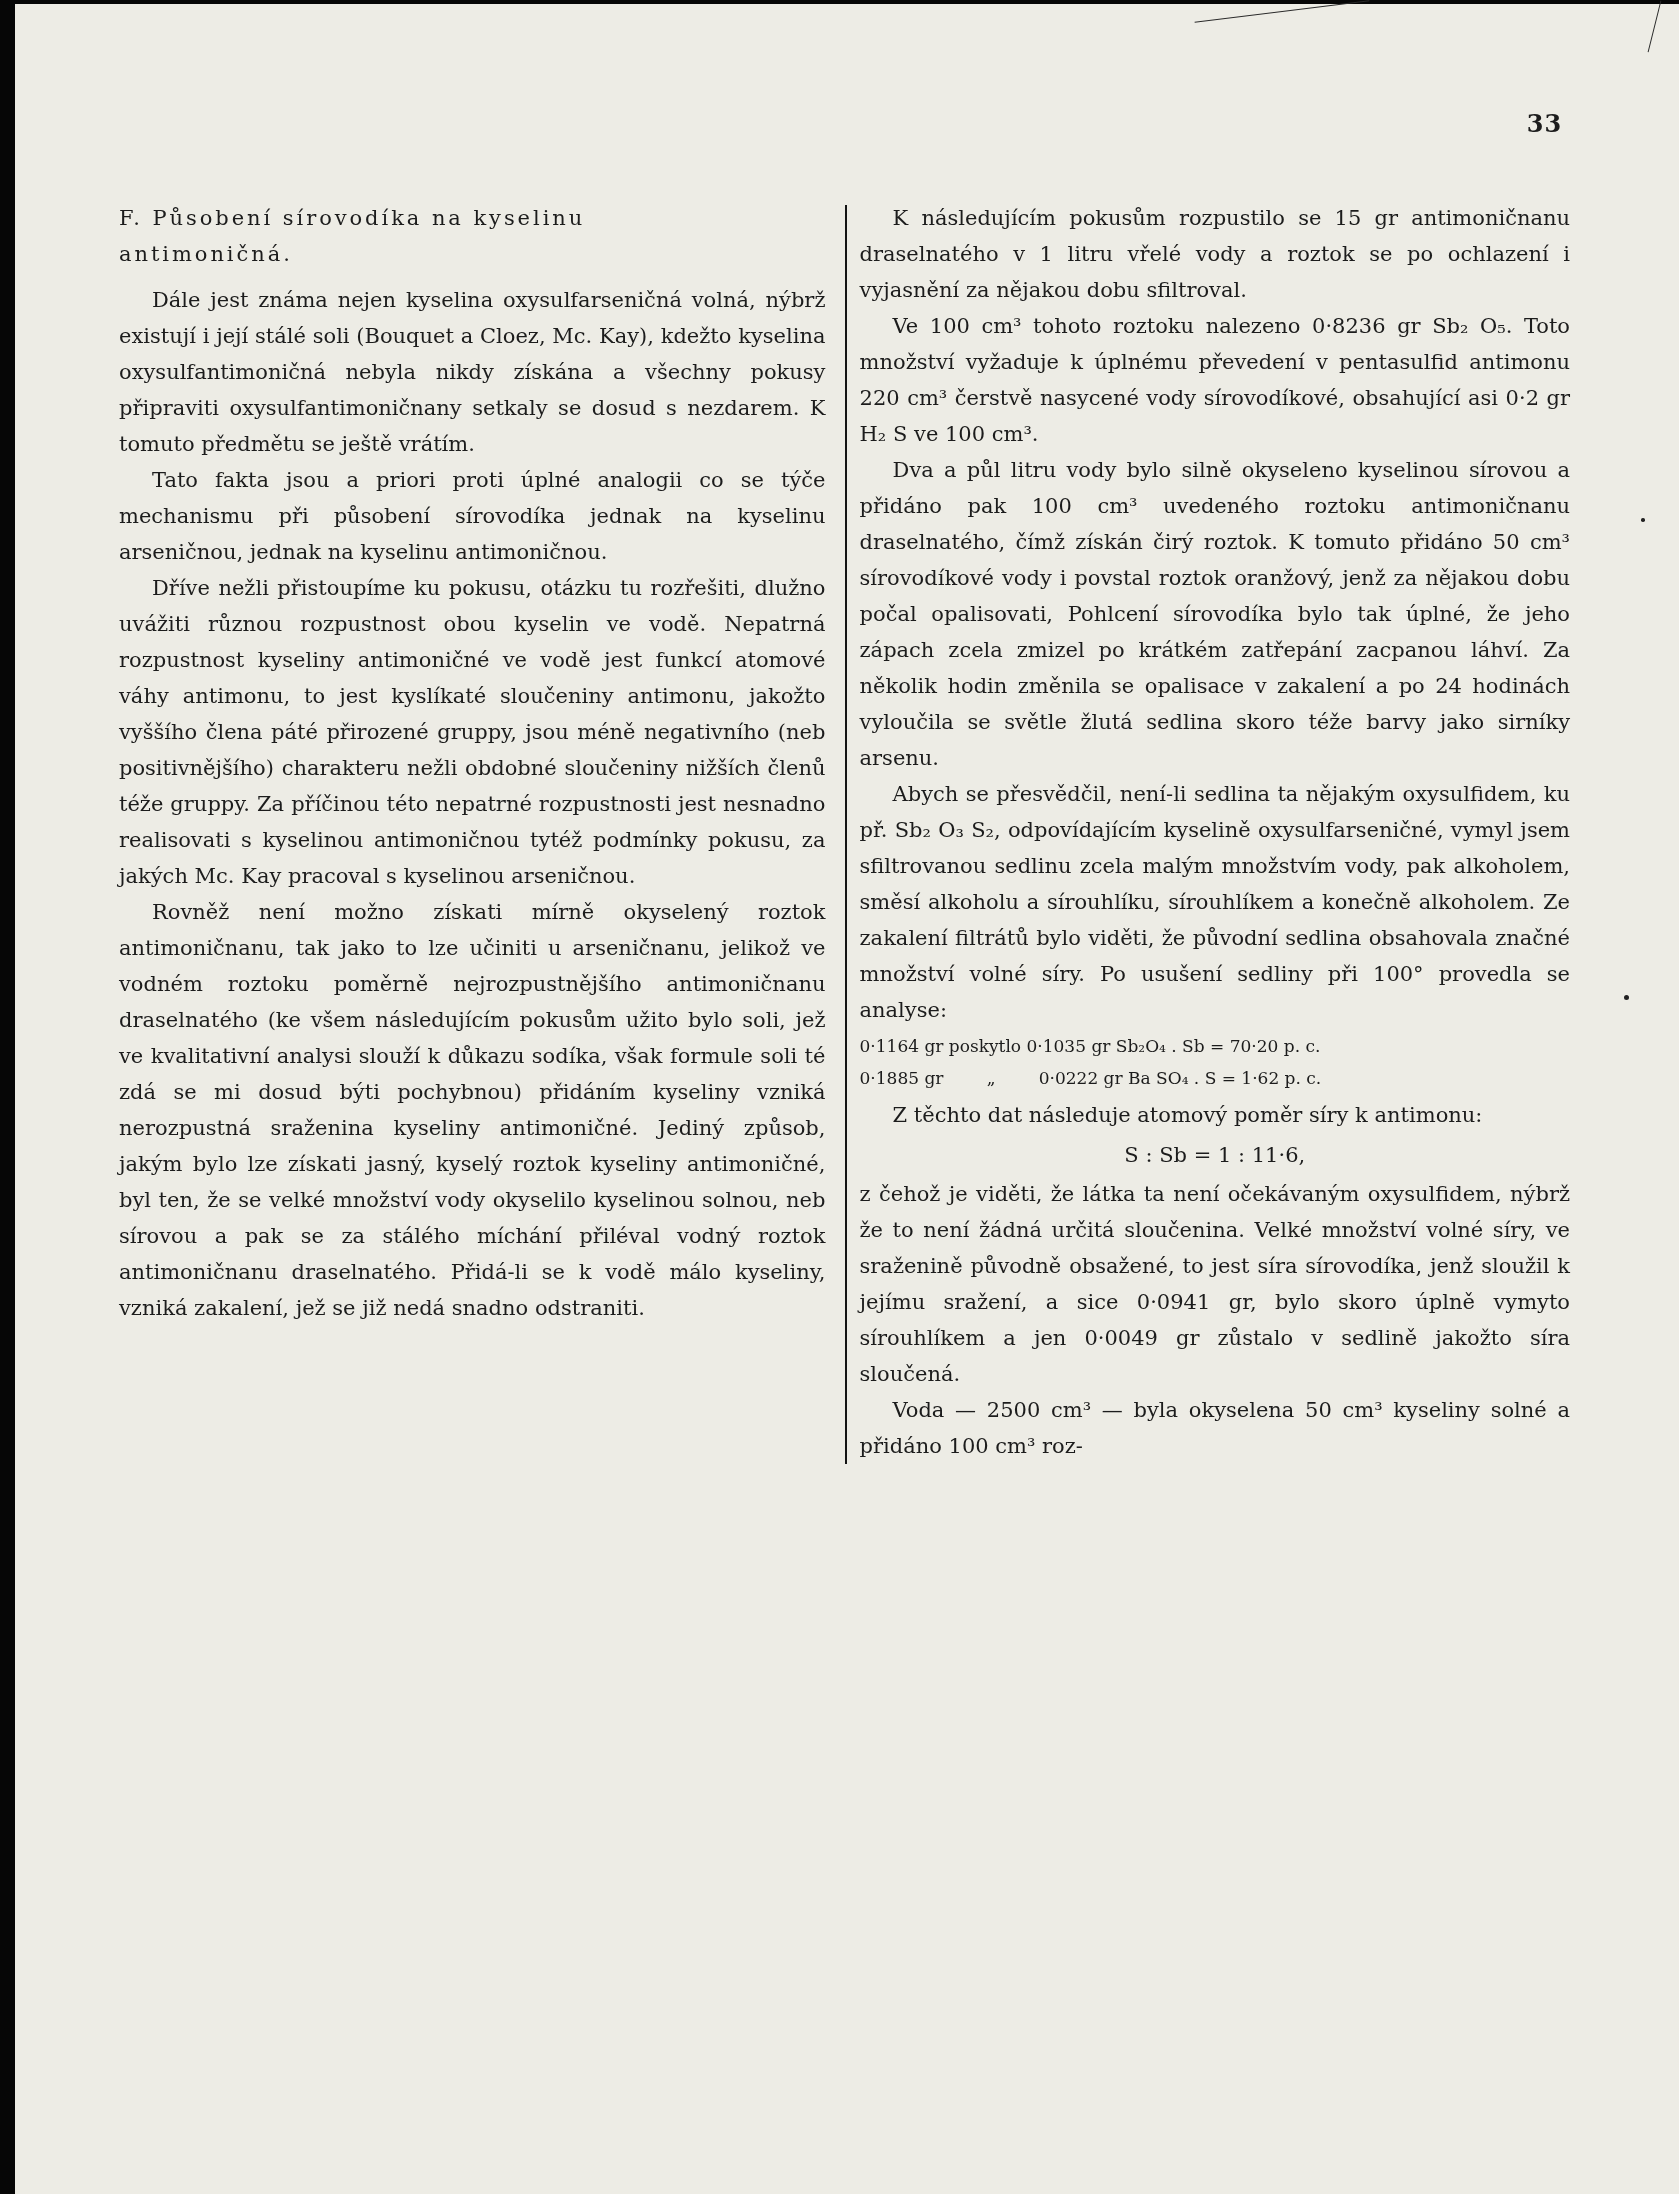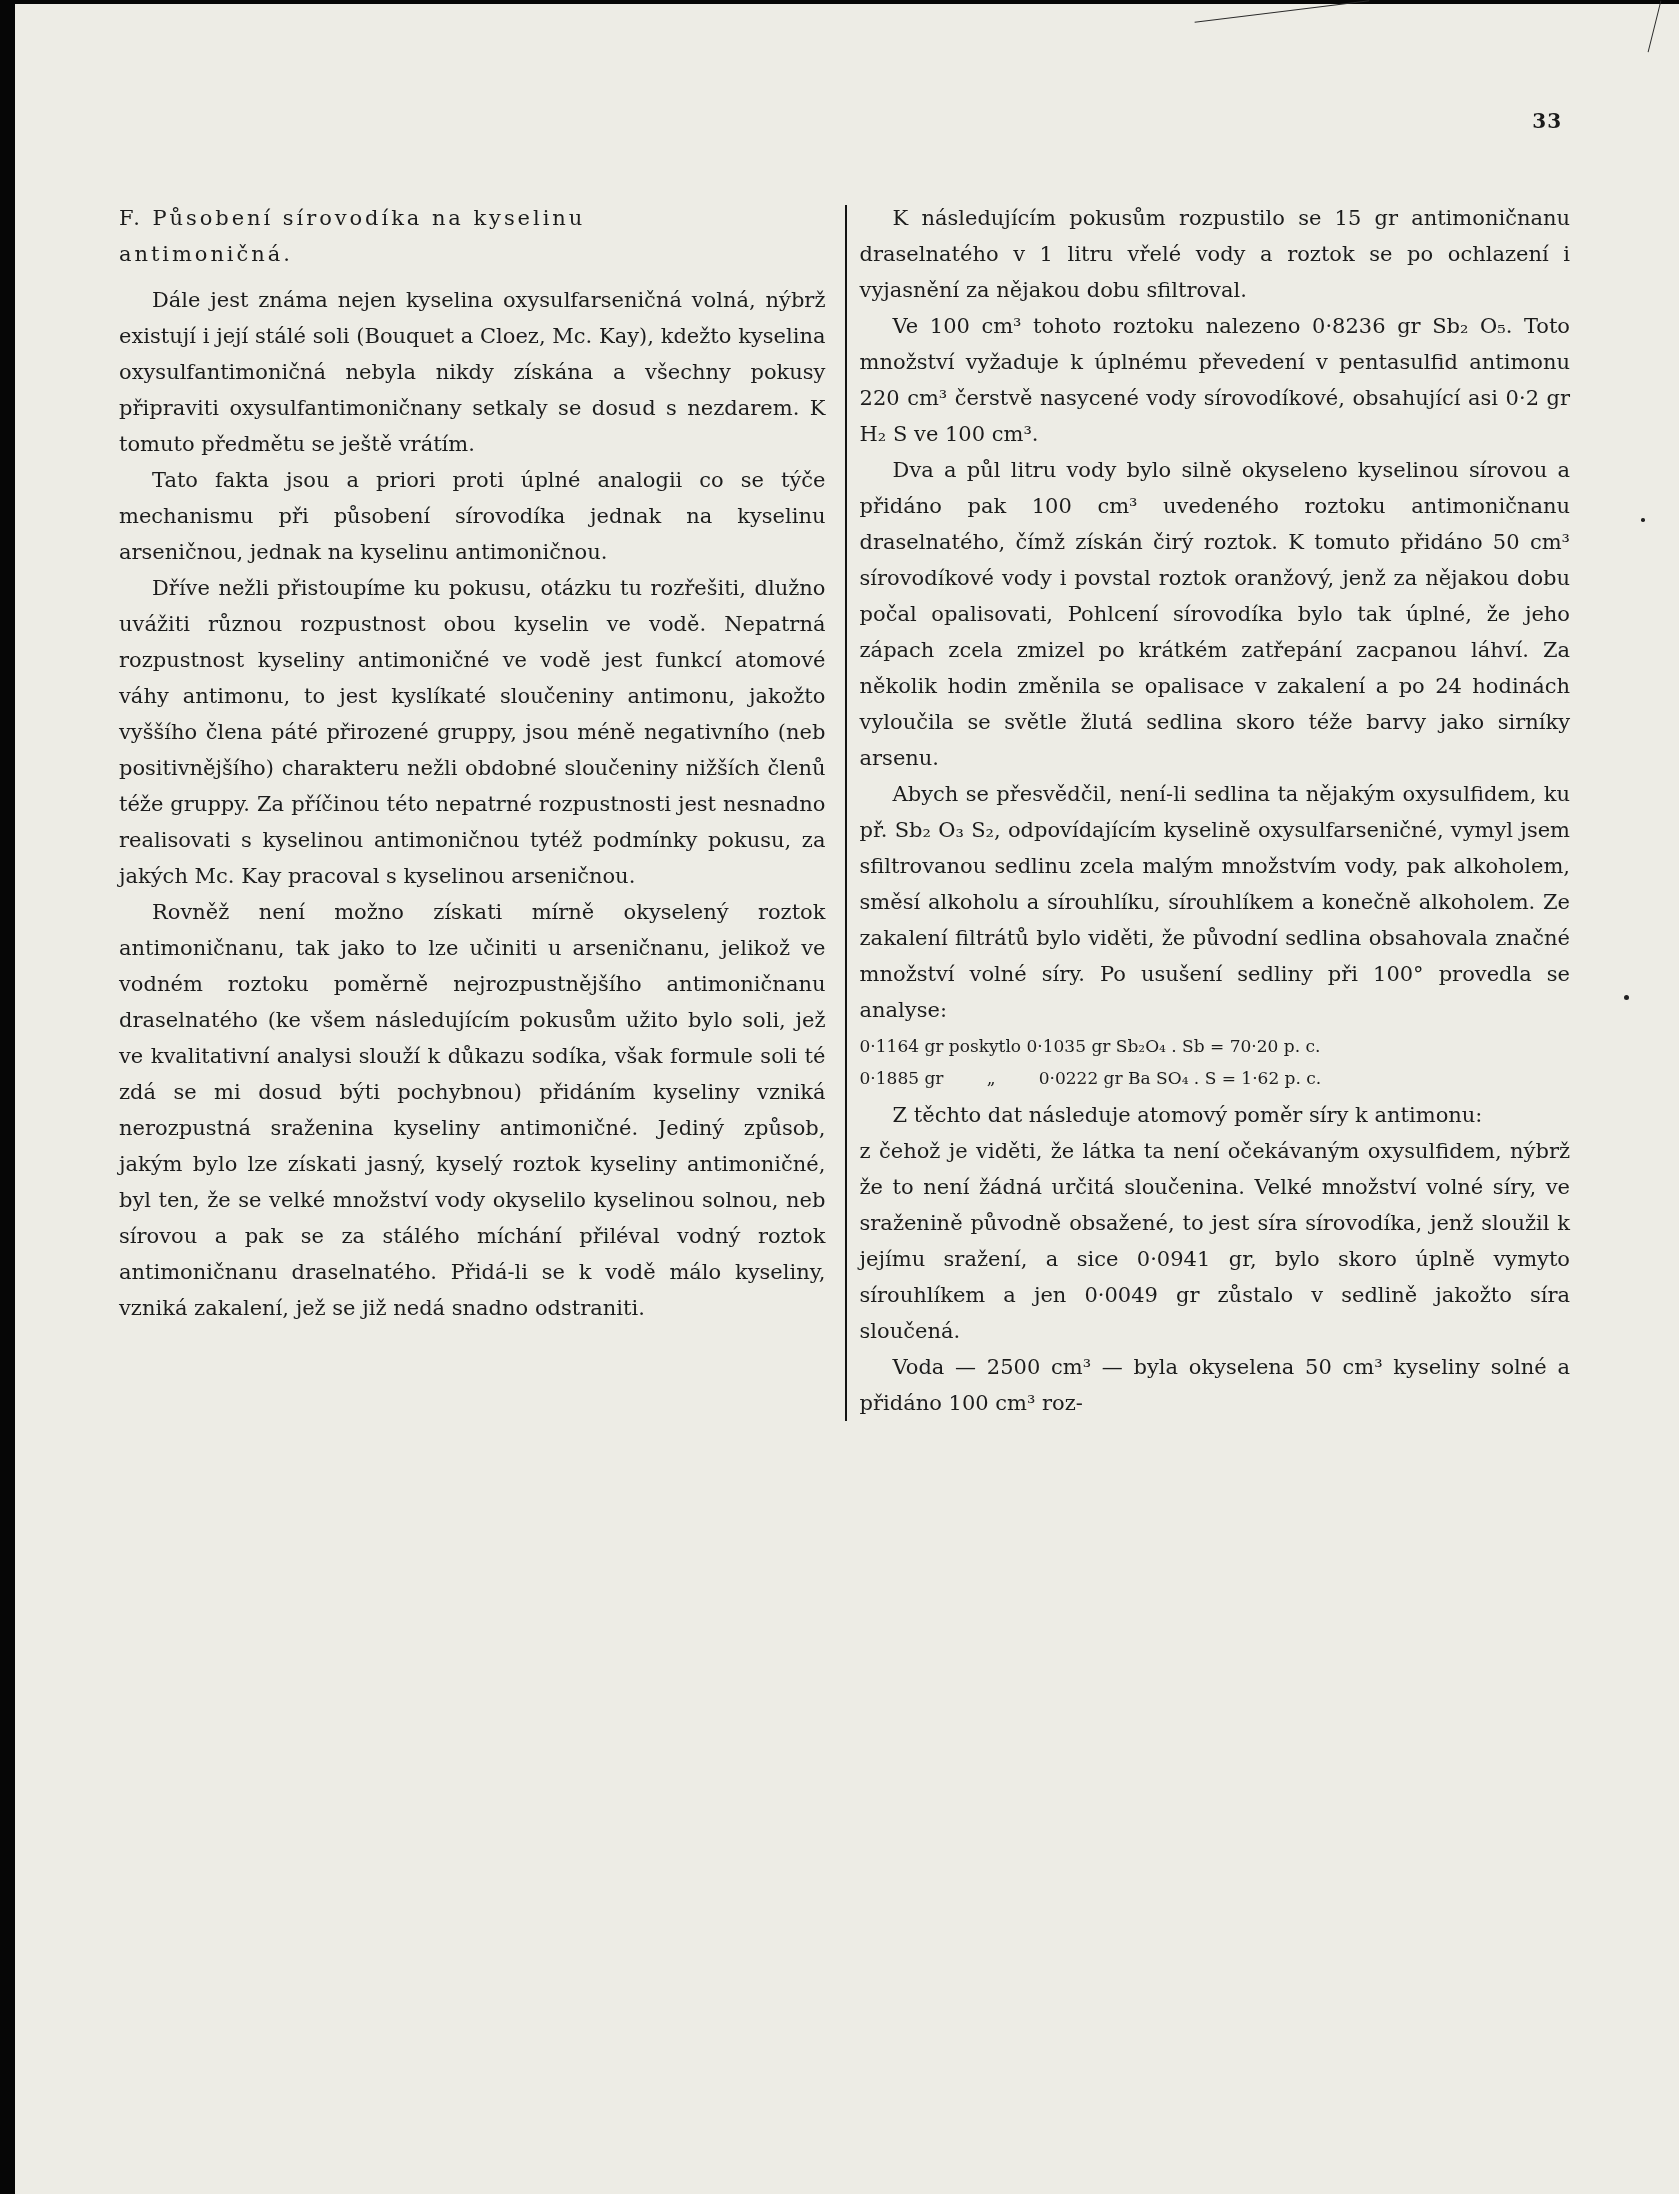--- a/index.html
+++ b/index.html
@@ -19,21 +19,21 @@
   .scratch-diag { position: absolute; top: 11.4px; left: 1194px; width: 176px; height: 1.3px; background: #2a2a2a; transform: rotate(-7deg); }
   .scratch-corner { position: absolute; top: 0px; left: 1654px; width: 1.3px; height: 53px; background: #2a2a2a; transform: rotate(14deg); }
   .speck { position: absolute; background: #222; border-radius: 50%; }
   .speck-1 { top: 995px; left: 1624px; width: 5.3px; height: 5.3px; }
   .speck-3 { top: 518px; left: 1641px; width: 3.5px; height: 3.5px; }
 
   .page-number {
     position: absolute;
     top: 109px;
     right: 118px;
-    font-size: 20px;
+    font-size: 24px;
     font-weight: 700;
     letter-spacing: 0.9px;
   }
 
   .content {
     position: absolute;
     left: 119px;
     top: 200px;
     width: 1451px;
     display: flex;
@@ -113,18 +113,19 @@
   <div class="divider"></div>
 
   <div class="col col-right">
     <p class="para">K následujícím pokusům rozpustilo se 15 gr antimoničnanu draselnatého v 1 litru vřelé vody a roztok se po ochlazení i vyjasnění za nějakou dobu sfiltroval.</p>
     <p class="para">Ve 100 cm³ tohoto roztoku nalezeno 0·8236 gr Sb₂ O₅. Toto množství vyžaduje k úplnému převedení v pentasulfid antimonu 220 cm³ čerstvě nasycené vody sírovodíkové, obsahující asi 0·2 gr H₂ S ve 100 cm³.</p>
     <p class="para">Dva a půl litru vody bylo silně okyseleno kyselinou sírovou a přidáno pak 100 cm³ uvedeného roztoku antimoničnanu draselnatého, čímž získán čirý roztok. K tomuto přidáno 50 cm³ sírovodíkové vody i povstal roztok oranžový, jenž za nějakou dobu počal opalisovati, Pohlcení sírovodíka bylo tak úplné, že jeho zápach zcela zmizel po krátkém zatřepání zacpanou láhví. Za několik hodin změnila se opalisace v zakalení a po 24 hodinách vyloučila se světle žlutá sedlina skoro téže barvy jako sirníky arsenu.</p>
     <p class="para">Abych se přesvědčil, není-li sedlina ta nějakým oxysulfidem, ku př. Sb₂ O₃ S₂, odpovídajícím kyselině oxysulfarseničné, vymyl jsem sfiltrovanou sedlinu zcela malým množstvím vody, pak alkoholem, směsí alkoholu a sírouhlíku, sírouhlíkem a konečně alkoholem. Ze zakalení filtrátů bylo viděti, že původní sedlina obsahovala značné množství volné síry. Po usušení sedliny při 100° provedla se analyse:</p>
     <p class="analysis">0·1164 gr poskytlo 0·1035 gr Sb₂O₄ . Sb = 70·20 p. c.</p>
     <p class="analysis">0·1885 gr        „        0·0222 gr Ba SO₄ . S = 1·62 p. c.</p>
     <p class="para">Z těchto dat následuje atomový poměr síry k antimonu:</p>
+    <p class="equation">S : Sb = 1 : 11·6,</p>
     <p class="para no-indent">z čehož je viděti, že látka ta není očekávaným oxysulfidem, nýbrž že to není žádná určitá sloučenina. Velké množství volné síry, ve sraženině původně obsažené, to jest síra sírovodíka, jenž sloužil k jejímu sražení, a sice 0·0941 gr, bylo skoro úplně vymyto sírouhlíkem a jen 0·0049 gr zůstalo v sedlině jakožto síra sloučená.</p>
     <p class="para">Voda — 2500 cm³ — byla okyselena 50 cm³ kyseliny solné a přidáno 100 cm³ roz-</p>
   </div>
 
 </div>
 
 
 </body></html>

